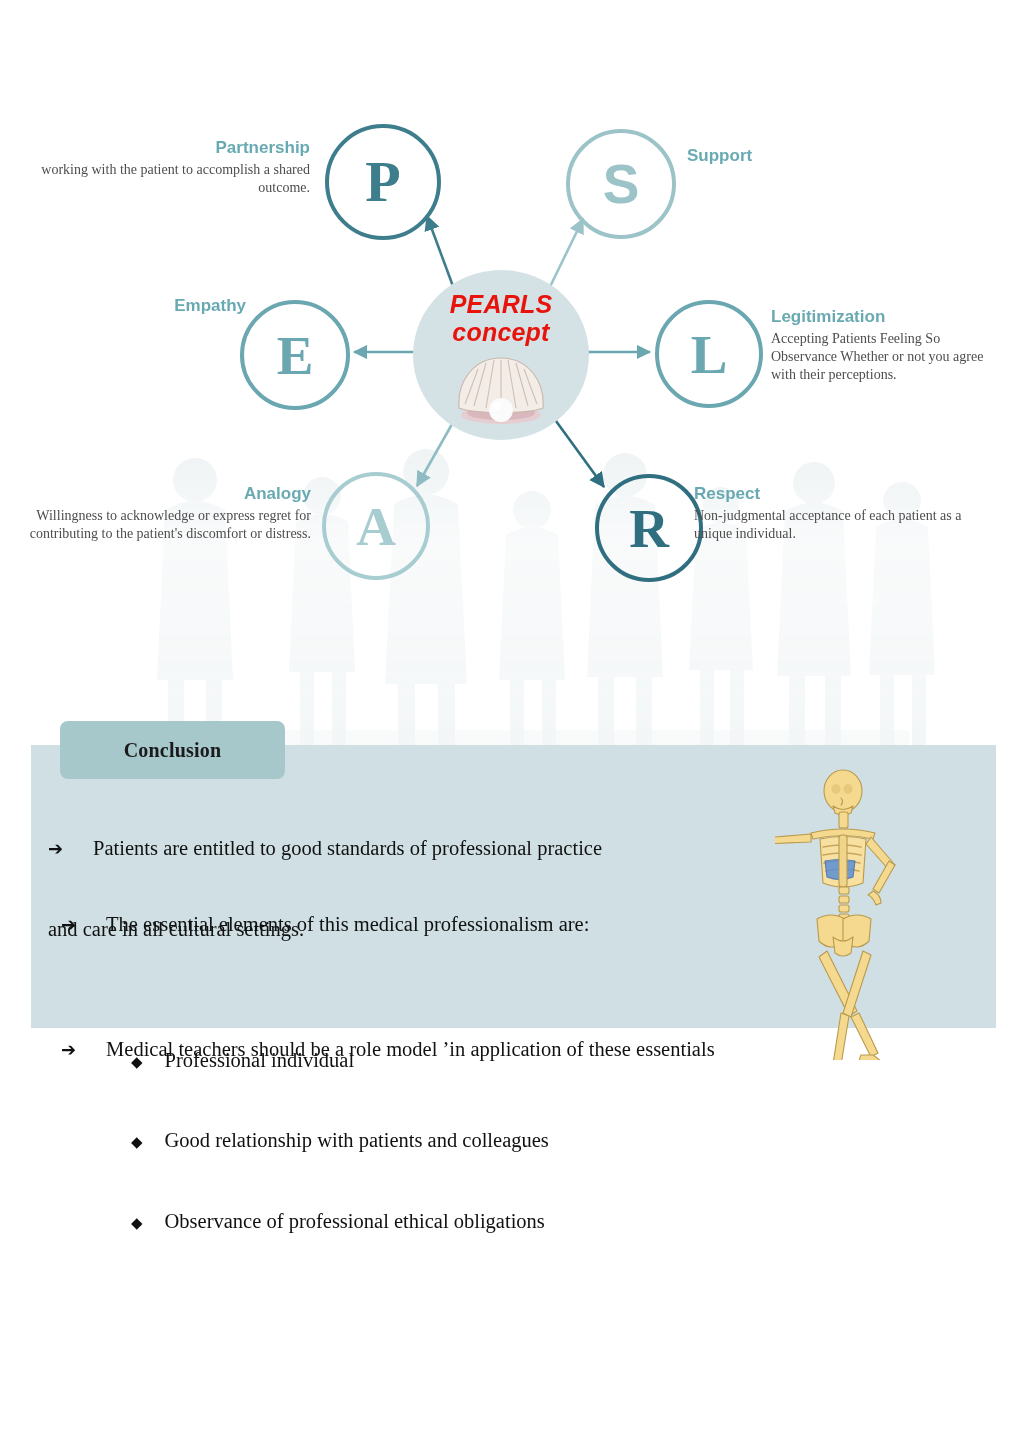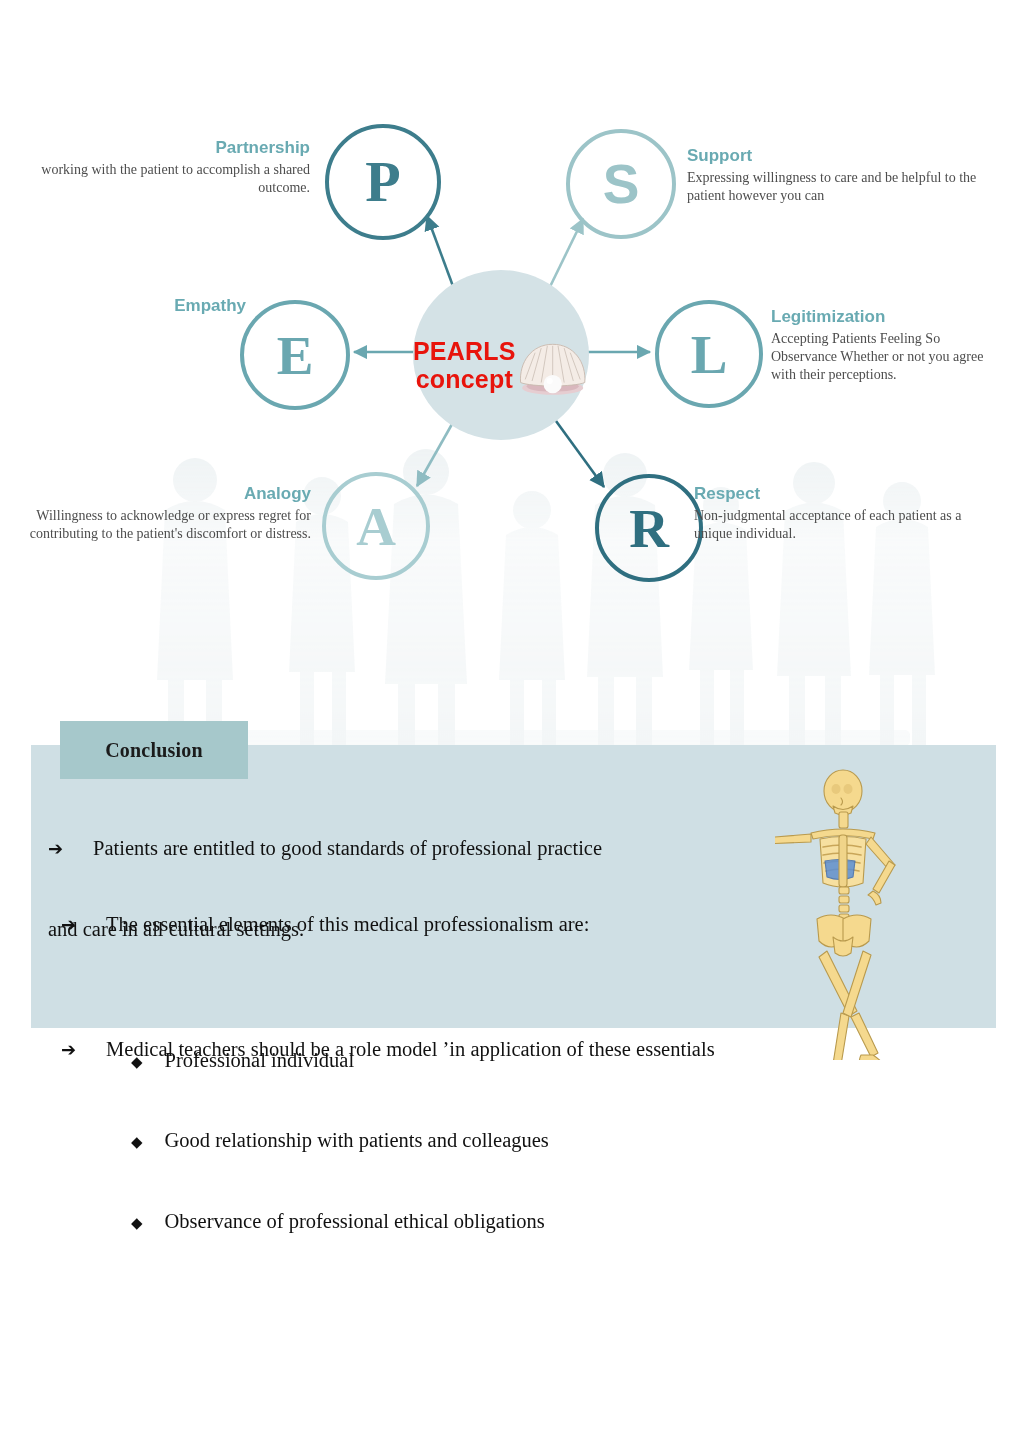--- a/index.html
+++ b/index.html
@@ -50,25 +50,26 @@
     font-family: "Liberation Serif", serif;
     font-weight: bold;
     line-height: 1;
   }
 
   .center-circle {
     position: absolute;
     border-radius: 50%;
     background: #d4e2e6;
     display: flex;
-    flex-direction: row;
+    flex-direction: column;
     align-items: center;
     justify-content: flex-start;
     padding-top: 20px;
     box-sizing: border-box;
+    font-style: italic;
   }
   .center-title {
     color: #e8140c;
     font-family: "Liberation Sans", sans-serif;
     font-weight: bold;
     font-size: 25px;
     line-height: 1.12;
     text-align: center;
     letter-spacing: 0.2px;
   }
@@ -104,24 +105,24 @@
     left: 31px;
     top: 745px;
     width: 965px;
     height: 283px;
     background: #cfdfe4;
   }
   #conclusion-tab {
     position: absolute;
     left: 60px;
     top: 721px;
-    width: 188px;
+    width: 225px;
     height: 58px;
     background: #a6c8cb;
-    border-radius: 0;
+    border-radius: 8px;
     display: flex;
     align-items: center;
     justify-content: center;
   }
   #conclusion-tab span {
     font-family: "Liberation Serif", serif;
     font-weight: bold;
     font-size: 20px;
     color: #1b1b1b;
     letter-spacing: 0.2px;
@@ -288,21 +289,20 @@
   <div class="label-block align-right" style="left:20px; top:138px; width:290px;">
     <p class="label-heading">Partnership</p>
     <p class="label-body">working with the patient to accomplish a shared outcome.</p>
   </div>
 
   <div class="node-circle" style="left:566px; top:129px; width:110px; height:110px; border:4px solid #9cc4c8; color:#9cc4c8; font-size:55px; font-family:'Liberation Sans',sans-serif;">
     <span>S</span>
   </div>
   <div class="label-block align-left" style="left:687px; top:146px; width:300px;">
     <p class="label-heading">Support</p>
-    <p class="label-body">Expressing willingness to care and be helpful to the patient however you can</p>
   </div>
 
   <div class="node-circle" style="left:240px; top:300px; width:110px; height:110px; border:4px solid #6aa7b0; color:#6aa7b0; font-size:55px;">
     <span>E</span>
   </div>
   <div class="label-block align-right" style="left:36px; top:296px; width:210px;">
     <p class="label-heading">Empathy</p>
   </div>
 
   <div class="node-circle" style="left:655px; top:300px; width:108px; height:108px; border:4px solid #6aa7b0; color:#6aa7b0; font-size:55px;">

